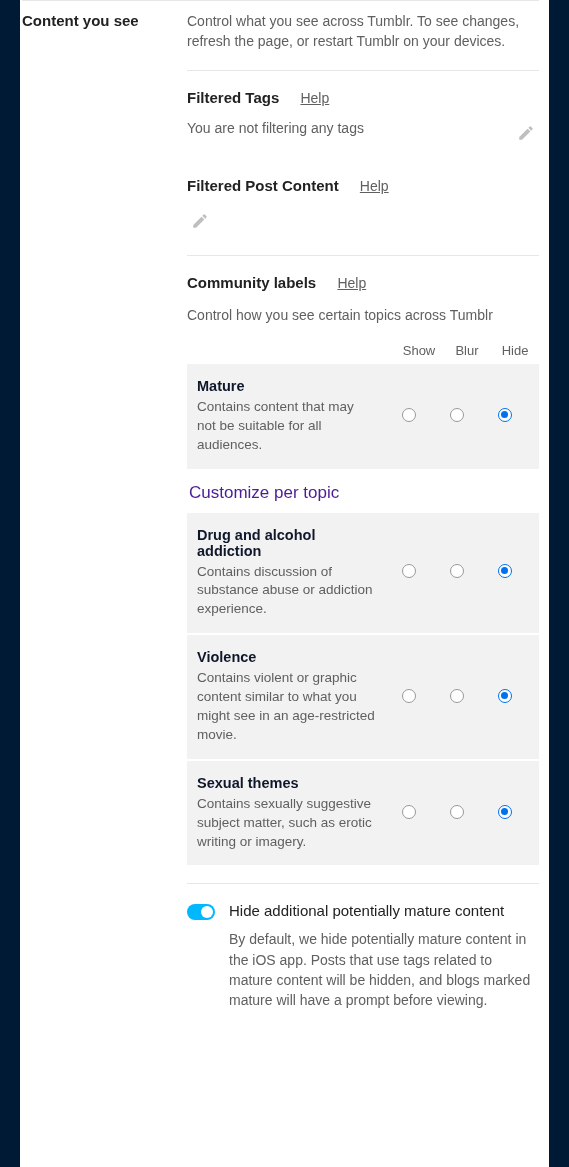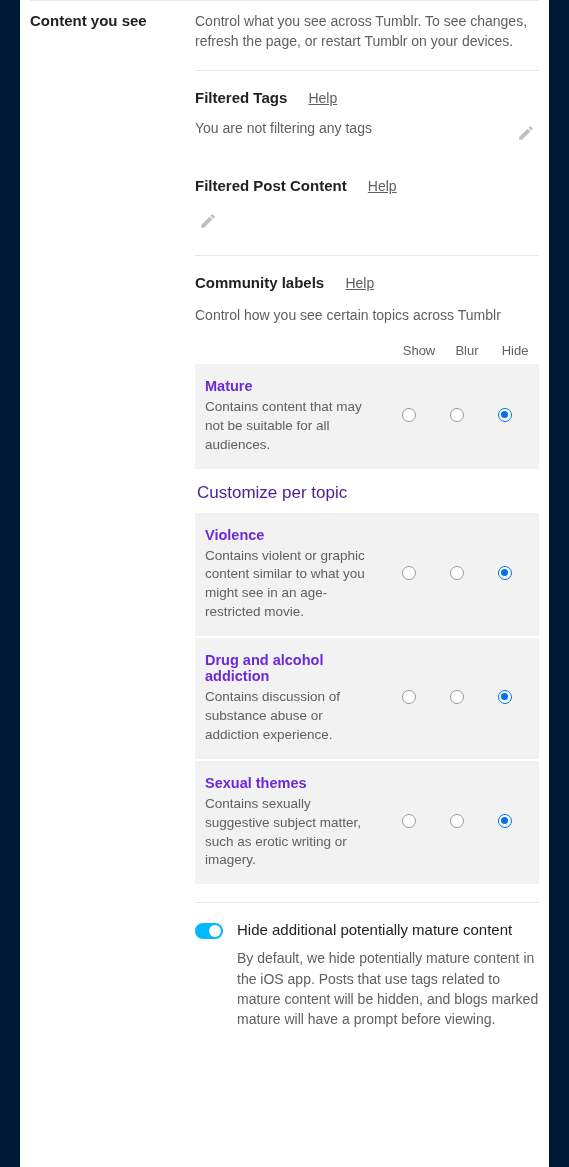--- a/index.html
+++ b/index.html
@@ -8,21 +8,21 @@
     font-family: -apple-system, BlinkMacSystemFont, "Segoe UI", Helvetica, Arial, sans-serif;
     font-size: 14px;
     color: #000;
     display: flex;
     justify-content: center;
   }
   .page {
     background: #fff;
     width: 529px;
     min-height: 1167px;
-    padding: 0 10px 30px 10px;
+    padding: 0 10px 30px 2px;
   }
   .section {
     display: flex;
     border-top: 1px solid #e7e7e7;
     padding-top: 10px;
   }
   .section-label {
     width: 165px;
     flex-shrink: 0;
     font-weight: 700;
@@ -89,21 +89,21 @@
     padding: 14px 10px;
     margin-bottom: 2px;
   }
   .label-text {
     flex: 1;
     padding-right: 10px;
   }
   .label-title {
     font-weight: 700;
     font-size: 14.5px;
-    color: #6d28d9;
+    color: #0f172a;
     margin-bottom: 4px;
   }
   .label-desc {
     color: #606060;
     font-size: 13.5px;
     line-height: 1.4;
   }
   .radio-cell {
     width: 48px;
     text-align: center;
@@ -226,36 +226,36 @@
         </div>
         <div class="radio-cell"><input type="radio" name="mature" class="radio" style=""></div>
         <div class="radio-cell"><input type="radio" name="mature" class="radio" style=""></div>
         <div class="radio-cell"><input type="radio" name="mature" class="radio" checked="" style=""></div>
       </div>
 
       <div class="cust-heading">Customize per topic</div>
 
       <div class="label-row">
         <div class="label-text">
+          <div class="label-title">Drug and alcohol addiction</div>
+          <div class="label-desc">Contains discussion of substance abuse or addiction experience.</div>
+        </div>
+        <div class="radio-cell"><input type="radio" name="drug" class="radio" style=""></div>
+        <div class="radio-cell"><input type="radio" name="drug" class="radio" style=""></div>
+        <div class="radio-cell"><input type="radio" name="drug" class="radio" checked="" style=""></div>
+      </div>
+
+      <div class="label-row">
+        <div class="label-text">
           <div class="label-title">Violence</div>
           <div class="label-desc">Contains violent or graphic content similar to what you might see in an age-restricted movie.</div>
         </div>
         <div class="radio-cell"><input type="radio" name="violence" class="radio" style=""></div>
         <div class="radio-cell"><input type="radio" name="violence" class="radio" style=""></div>
         <div class="radio-cell"><input type="radio" name="violence" class="radio" checked="" style=""></div>
-      </div>
-
-      <div class="label-row">
-        <div class="label-text">
-          <div class="label-title">Drug and alcohol addiction</div>
-          <div class="label-desc">Contains discussion of substance abuse or addiction experience.</div>
-        </div>
-        <div class="radio-cell"><input type="radio" name="drug" class="radio" style=""></div>
-        <div class="radio-cell"><input type="radio" name="drug" class="radio" style=""></div>
-        <div class="radio-cell"><input type="radio" name="drug" class="radio" checked="" style=""></div>
       </div>
 
       <div class="label-row">
         <div class="label-text">
           <div class="label-title">Sexual themes</div>
           <div class="label-desc">Contains sexually suggestive subject matter, such as erotic writing or imagery.</div>
         </div>
         <div class="radio-cell"><input type="radio" name="sexual" class="radio" style=""></div>
         <div class="radio-cell"><input type="radio" name="sexual" class="radio" style=""></div>
         <div class="radio-cell"><input type="radio" name="sexual" class="radio" checked="" style=""></div>

